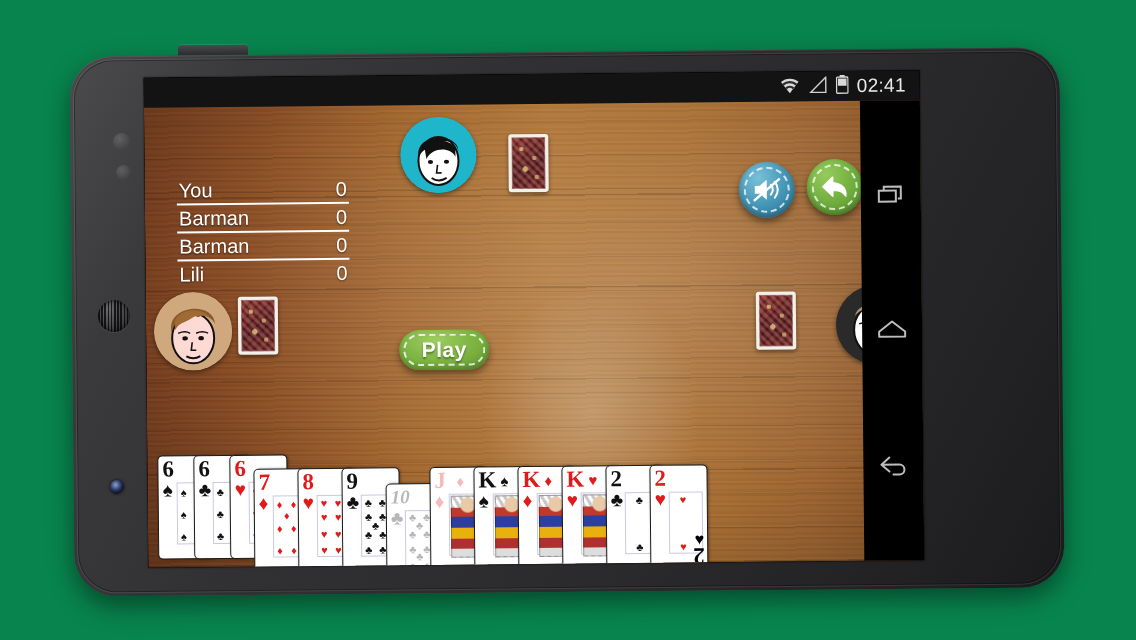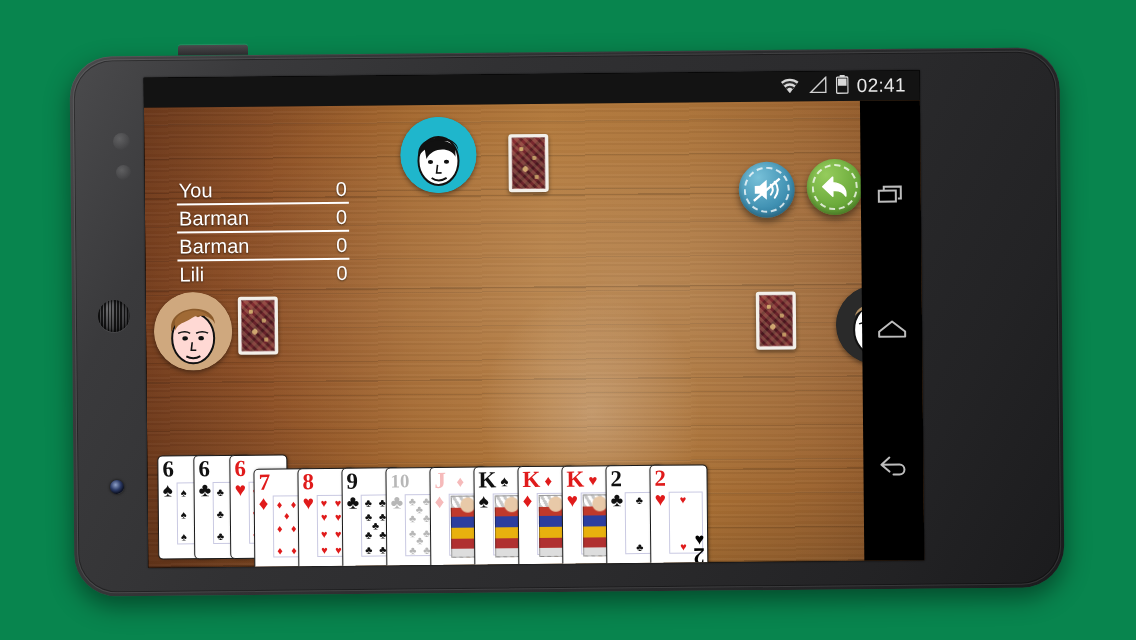--- a/index.html
+++ b/index.html
@@ -343,20 +343,23 @@
           <path d="M23 5 Q29 13 23 21" fill="none" stroke="#fff" stroke-width="2" stroke-linecap="round"></path>
           <line x1="2" y1="24" x2="28" y2="2" stroke="#fff" stroke-width="2.4"></line>
         </svg>
       </div>
       <div class="round-btn" id="btn-undo">
         <svg width="30" height="26" viewBox="0 0 30 26">
           <path d="M13 3 L3 12.5 L13 22 V16.5 Q22 15.5 26 22 Q27 10 13 8.5 Z" fill="#fff" stroke="#fff" stroke-width="1.5" stroke-linejoin="round"></path>
         </svg>
       </div>
 
+      <div id="btn-play">
+        <span>Play</span>
+      </div>
 
       <div id="hand">
           <div class="card black" style="left: 10px; top: 8px; z-index: 10;">
             <span class="rank">6</span>
             <span class="corner-suit">♠</span>
             <div class="panel">
               <span class="big-suit" style="left: calc(28% - 6px); top: calc(14% - 6px); font-size: 11px;">♠</span>
               <span class="big-suit" style="left: calc(72% - 6px); top: calc(14% - 6px); font-size: 11px;">♠</span>
               <span class="big-suit" style="left: calc(28% - 6px); top: calc(50% - 6px); font-size: 11px;">♠</span>
               <span class="big-suit" style="left: calc(72% - 6px); top: calc(50% - 6px); font-size: 11px;">♠</span>
@@ -423,21 +426,21 @@
               <span class="big-suit" style="left: calc(72% - 6px); top: calc(10% - 6px); font-size: 11px;">♣</span>
               <span class="big-suit" style="left: calc(28% - 6px); top: calc(34% - 6px); font-size: 11px;">♣</span>
               <span class="big-suit" style="left: calc(72% - 6px); top: calc(34% - 6px); font-size: 11px;">♣</span>
               <span class="big-suit" style="left: calc(50% - 6px); top: calc(48% - 6px); font-size: 11px;">♣</span>
               <span class="big-suit" style="left: calc(28% - 6px); top: calc(64% - 6px); font-size: 11px;">♣</span>
               <span class="big-suit" style="left: calc(72% - 6px); top: calc(64% - 6px); font-size: 11px;">♣</span>
               <span class="big-suit" style="left: calc(28% - 6px); top: calc(88% - 6px); font-size: 11px;">♣</span>
               <span class="big-suit" style="left: calc(72% - 6px); top: calc(88% - 6px); font-size: 11px;">♣</span>
             </div>
           </div>
-          <div class="card black dim" style="left: 238px; top: 22px; z-index: 36;">
+          <div class="card black dim" style="left: 238px; top: 38px; z-index: 36; font-style: italic;">
             <span class="rank ten">10</span>
             <span class="corner-suit">♣</span>
             <div class="panel">
               <span class="big-suit" style="left: calc(28% - 6px); top: calc(8% - 6px); font-size: 11px;">♣</span>
               <span class="big-suit" style="left: calc(72% - 6px); top: calc(8% - 6px); font-size: 11px;">♣</span>
               <span class="big-suit" style="left: calc(50% - 6px); top: calc(22% - 6px); font-size: 11px;">♣</span>
               <span class="big-suit" style="left: calc(28% - 6px); top: calc(36% - 6px); font-size: 11px;">♣</span>
               <span class="big-suit" style="left: calc(72% - 6px); top: calc(36% - 6px); font-size: 11px;">♣</span>
               <span class="big-suit" style="left: calc(28% - 6px); top: calc(62% - 6px); font-size: 11px;">♣</span>
               <span class="big-suit" style="left: calc(72% - 6px); top: calc(62% - 6px); font-size: 11px;">♣</span>

